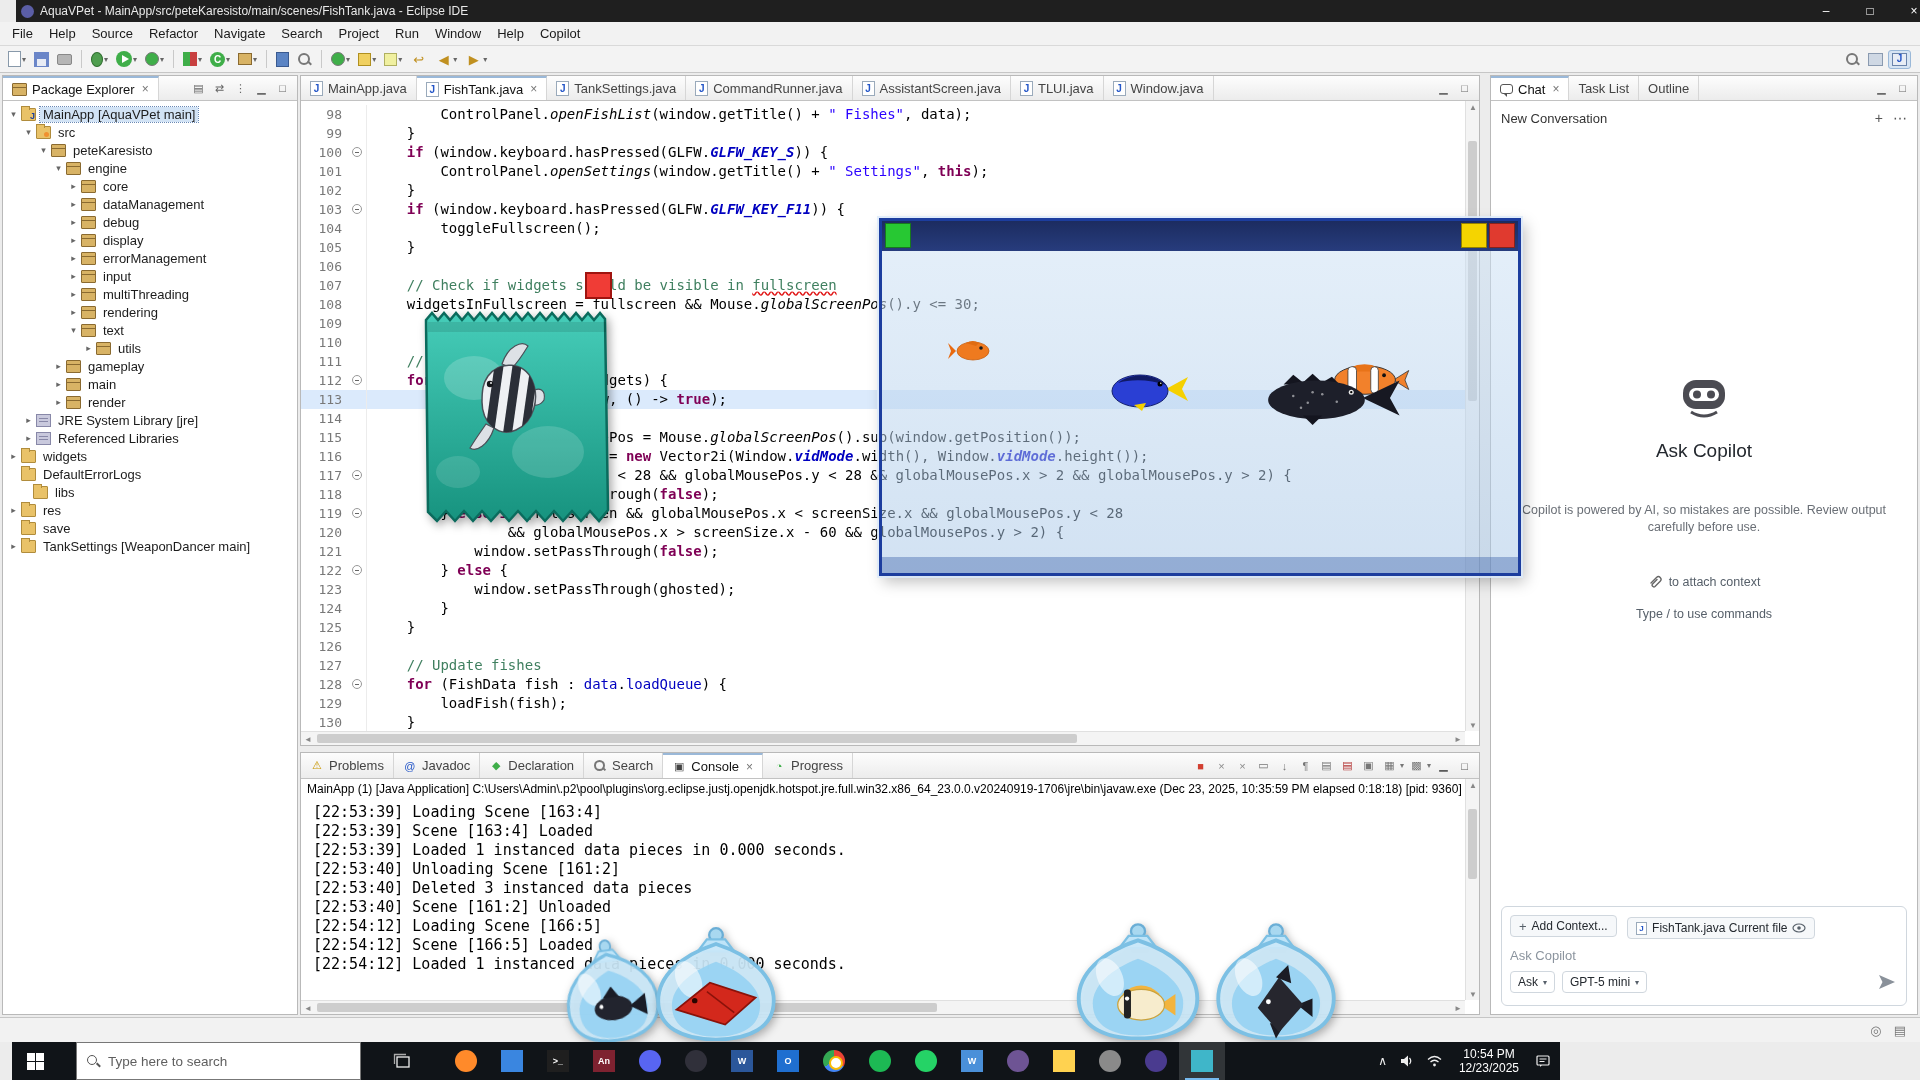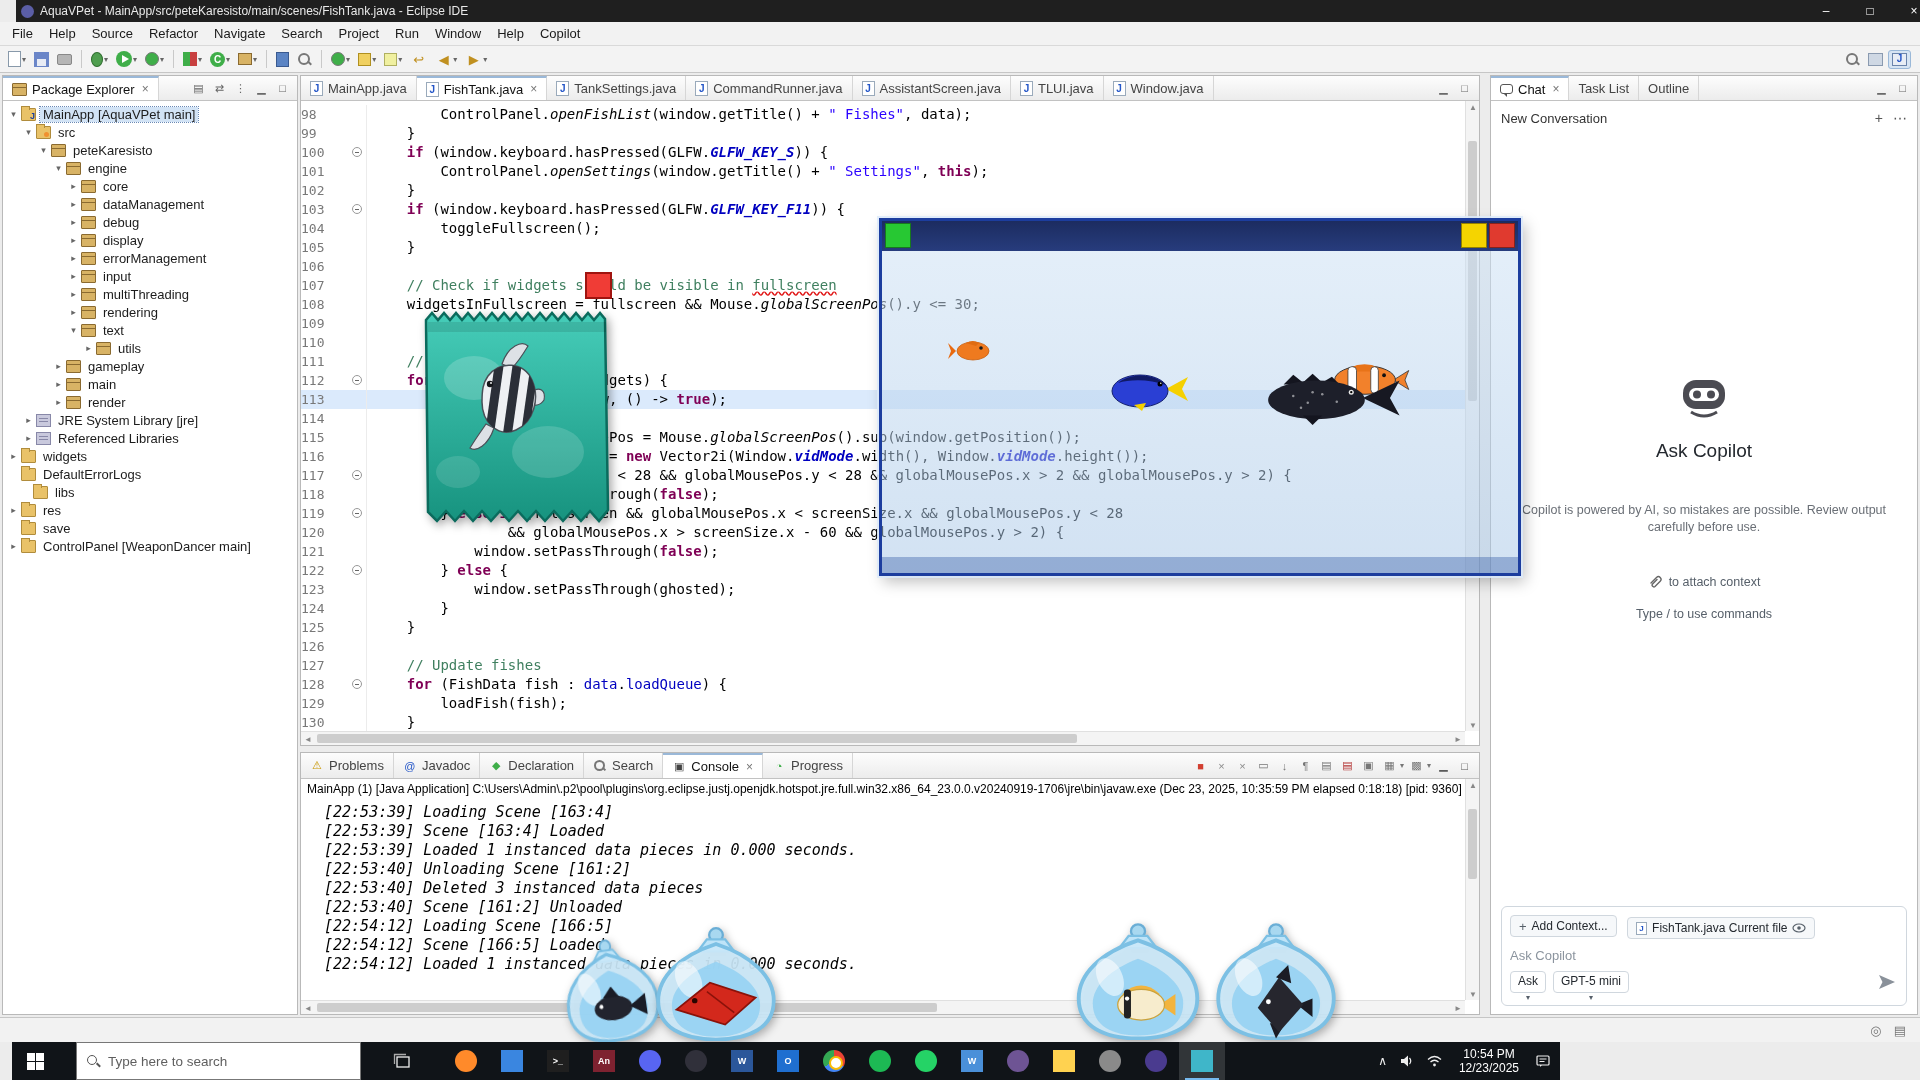--- a/index.html
+++ b/index.html
@@ -71,21 +71,21 @@
   .tl{padding:0 3px;}
 
   
   #editorview{left:300px;top:75px;width:1180px;height:671px;}
   .etab{display:flex;align-items:center;gap:5px;padding:0 9px;border-right:1px solid #d6d6d6;white-space:nowrap;}
   .etab.active{background:#fff;border-top:2px solid #9ab8d8;color:#111;}
   .fico{width:13px;height:15px;background:#fff;border:1px solid #9aaabb;color:#2456c8;font:bold 10px/14px "Liberation Sans",sans-serif;text-align:center;flex:none;}
   #code-area{position:absolute;left:0;right:14px;top:25px;bottom:14px;overflow:hidden;background:#fff;padding-top:4px;}
   .code-row{display:flex;height:19px;line-height:19px;font-family:"DejaVu Sans Mono",monospace;font-size:14px;}
   .code-row.cur{background:#dbeafc;}
-  .lnum{width:48px;flex:none;text-align:left;padding-right:7px;color:#787878;font-size:13px;}
+  .lnum{width:48px;flex:none;text-align:right;padding-right:7px;color:#787878;font-size:13px;}
   .lfold{width:18px;flex:none;position:relative;border-right:1px solid #ececec;}
   .foldmark{position:absolute;left:3px;top:4px;width:10px;height:10px;border:1px solid #999;border-radius:50%;background:#fff;}
   .foldmark::after{content:"";position:absolute;left:2px;right:2px;top:4px;border-top:1px solid #666;}
   .lcode{white-space:pre;padding-left:6px;}
   .sg-p{color:#000;}
   .sg-k{color:#7f0055;font-weight:bold;}
   .sg-s{color:#2a00ff;}
   .sg-c{color:#3f7f5f;}
   .sg-i{font-style:italic;color:#000;}
   .sg-g{color:#0000c0;font-weight:bold;font-style:italic;}
@@ -100,39 +100,39 @@
 
   
   #consoleview{left:300px;top:752px;width:1180px;height:263px;}
   .ctab{display:flex;align-items:center;gap:5px;padding:0 9px;border-right:1px solid #d6d6d6;white-space:nowrap;}
   .ctab.active{background:#fff;border-top:2px solid #9ab8d8;color:#111;}
   .cico{width:14px;height:14px;display:flex;align-items:center;justify-content:center;font-size:11px;}
   .ci-search{position:relative;}
   .ci-search::before{content:"";position:absolute;left:1px;top:1px;width:7px;height:7px;border:2px solid #777;border-radius:50%;}
   .ci-search::after{content:"";position:absolute;left:9px;top:9px;width:4px;height:2px;background:#777;transform:rotate(45deg);}
   .con-title{position:absolute;left:0;right:14px;top:26px;height:20px;font-size:12px;color:#000;padding:3px 6px 0 6px;white-space:nowrap;overflow:hidden;background:#fff;}
-  #console-output{position:absolute;left:0;right:14px;top:46px;bottom:14px;overflow:hidden;padding:4px 0 0 23px;background:#fff;font-style:italic;}
+  #console-output{position:absolute;left:0;right:14px;top:46px;bottom:14px;overflow:hidden;padding:4px 0 0 12px;background:#fff;}
   .con-line{font-family:"DejaVu Sans Mono",monospace;font-size:15px;height:19px;line-height:19px;white-space:pre;color:#000;}
 
   
   #copilotview{left:1490px;top:75px;width:428px;height:940px;}
   .ci-chat{width:13px;height:10px;border:1.5px solid #555;border-radius:3px;position:relative;}
   .ci-chat::after{content:"";position:absolute;left:2px;bottom:-4px;border-left:4px solid transparent;border-right:0 solid transparent;border-top:4px solid #555;}
   .cp-head{position:absolute;left:0;right:0;top:25px;height:34px;display:flex;align-items:center;padding:0 10px;font-size:13px;color:#333;}
   .cp-head-icons{margin-left:auto;display:flex;gap:10px;color:#555;font-size:14px;}
   .cp-center{position:absolute;left:20px;right:20px;top:300px;text-align:center;color:#333;}
   .cp-title{font-size:19px;margin-top:14px;color:#24292f;}
   .cp-disc{font-size:12.5px;color:#6a6f76;margin-top:40px;line-height:17px;}
   .cp-hint{font-size:12.5px;color:#57606a;margin-top:38px;display:flex;align-items:center;justify-content:center;gap:6px;}
   .cp-hint2{font-size:12.5px;color:#57606a;margin-top:18px;}
   .cp-inputbox{position:absolute;left:10px;right:10px;top:830px;height:100px;border:1px solid #d0d7de;border-radius:6px;background:#fff;padding:8px;}
   .chip{display:inline-flex;align-items:center;gap:5px;border:1px solid #d0d7de;border-radius:4px;background:#f6f8fa;font-size:12px;color:#24292f;padding:2px 8px;margin-right:6px;height:22px;}
   .cp-placeholder{font-size:13px;color:#8b949e;margin-top:9px;}
   .cp-controls{display:flex;align-items:center;margin-top:8px;gap:7px;}
-  .cp-select{display:inline-flex;align-items:center;gap:5px;border:1px solid #d0d7de;border-radius:4px;background:#fff;font-size:12px;color:#24292f;padding:2px 7px;height:22px;flex-direction:column;}
+  .cp-select{display:inline-flex;align-items:center;gap:5px;border:1px solid #d0d7de;border-radius:4px;background:#fff;font-size:12px;color:#24292f;padding:2px 7px;height:22px;}
   .cp-send{margin-left:auto;width:22px;height:22px;display:flex;align-items:center;justify-content:center;}
 
   
   .statusbar{position:absolute;left:0;top:1017px;width:1920px;height:25px;background:#f2f2f2;border-top:1px solid #c6c6c6;display:flex;align-items:center;z-index:5;}
   .status-right{margin-left:auto;display:flex;gap:12px;padding-right:14px;color:#777;font-size:13px;}
 
   
   .taskbar{position:absolute;left:12px;top:1042px;width:1548px;height:38px;background:#101418;display:flex;align-items:stretch;z-index:60;color:#eee;gap:18px;}
   .start-btn{width:46px;display:flex;align-items:center;justify-content:center;}
   .tsearch{width:285px;background:#fff;border:1px solid #777;display:flex;align-items:center;gap:8px;padding:0 9px;color:#5f5f5f;font-size:13.5px;}
@@ -403,21 +403,21 @@
           <span class="tl">res</span>
         </div>
         <div class="tree-row" style="padding-left: 4px;">
           <span class="tw"></span>
           <span class="ti ti-folder"></span>
           <span class="tl">save</span>
         </div>
         <div class="tree-row" style="padding-left: 4px;">
           <span class="tw">▸</span>
           <span class="ti ti-project-closed"></span>
-          <span class="tl">ControlPanel [WeaponDancer main]</span>
+          <span class="tl">TankSettings [WeaponDancer main]</span>
         </div>
       </div>
   </div>
 
   <div class="view" id="editorview">
     <div class="vtabs">
       <div style="display:flex;align-items:stretch;">
           <div class="etab">
             <span class="fico">J</span>
             <span class="etl">MainApp.java</span>

